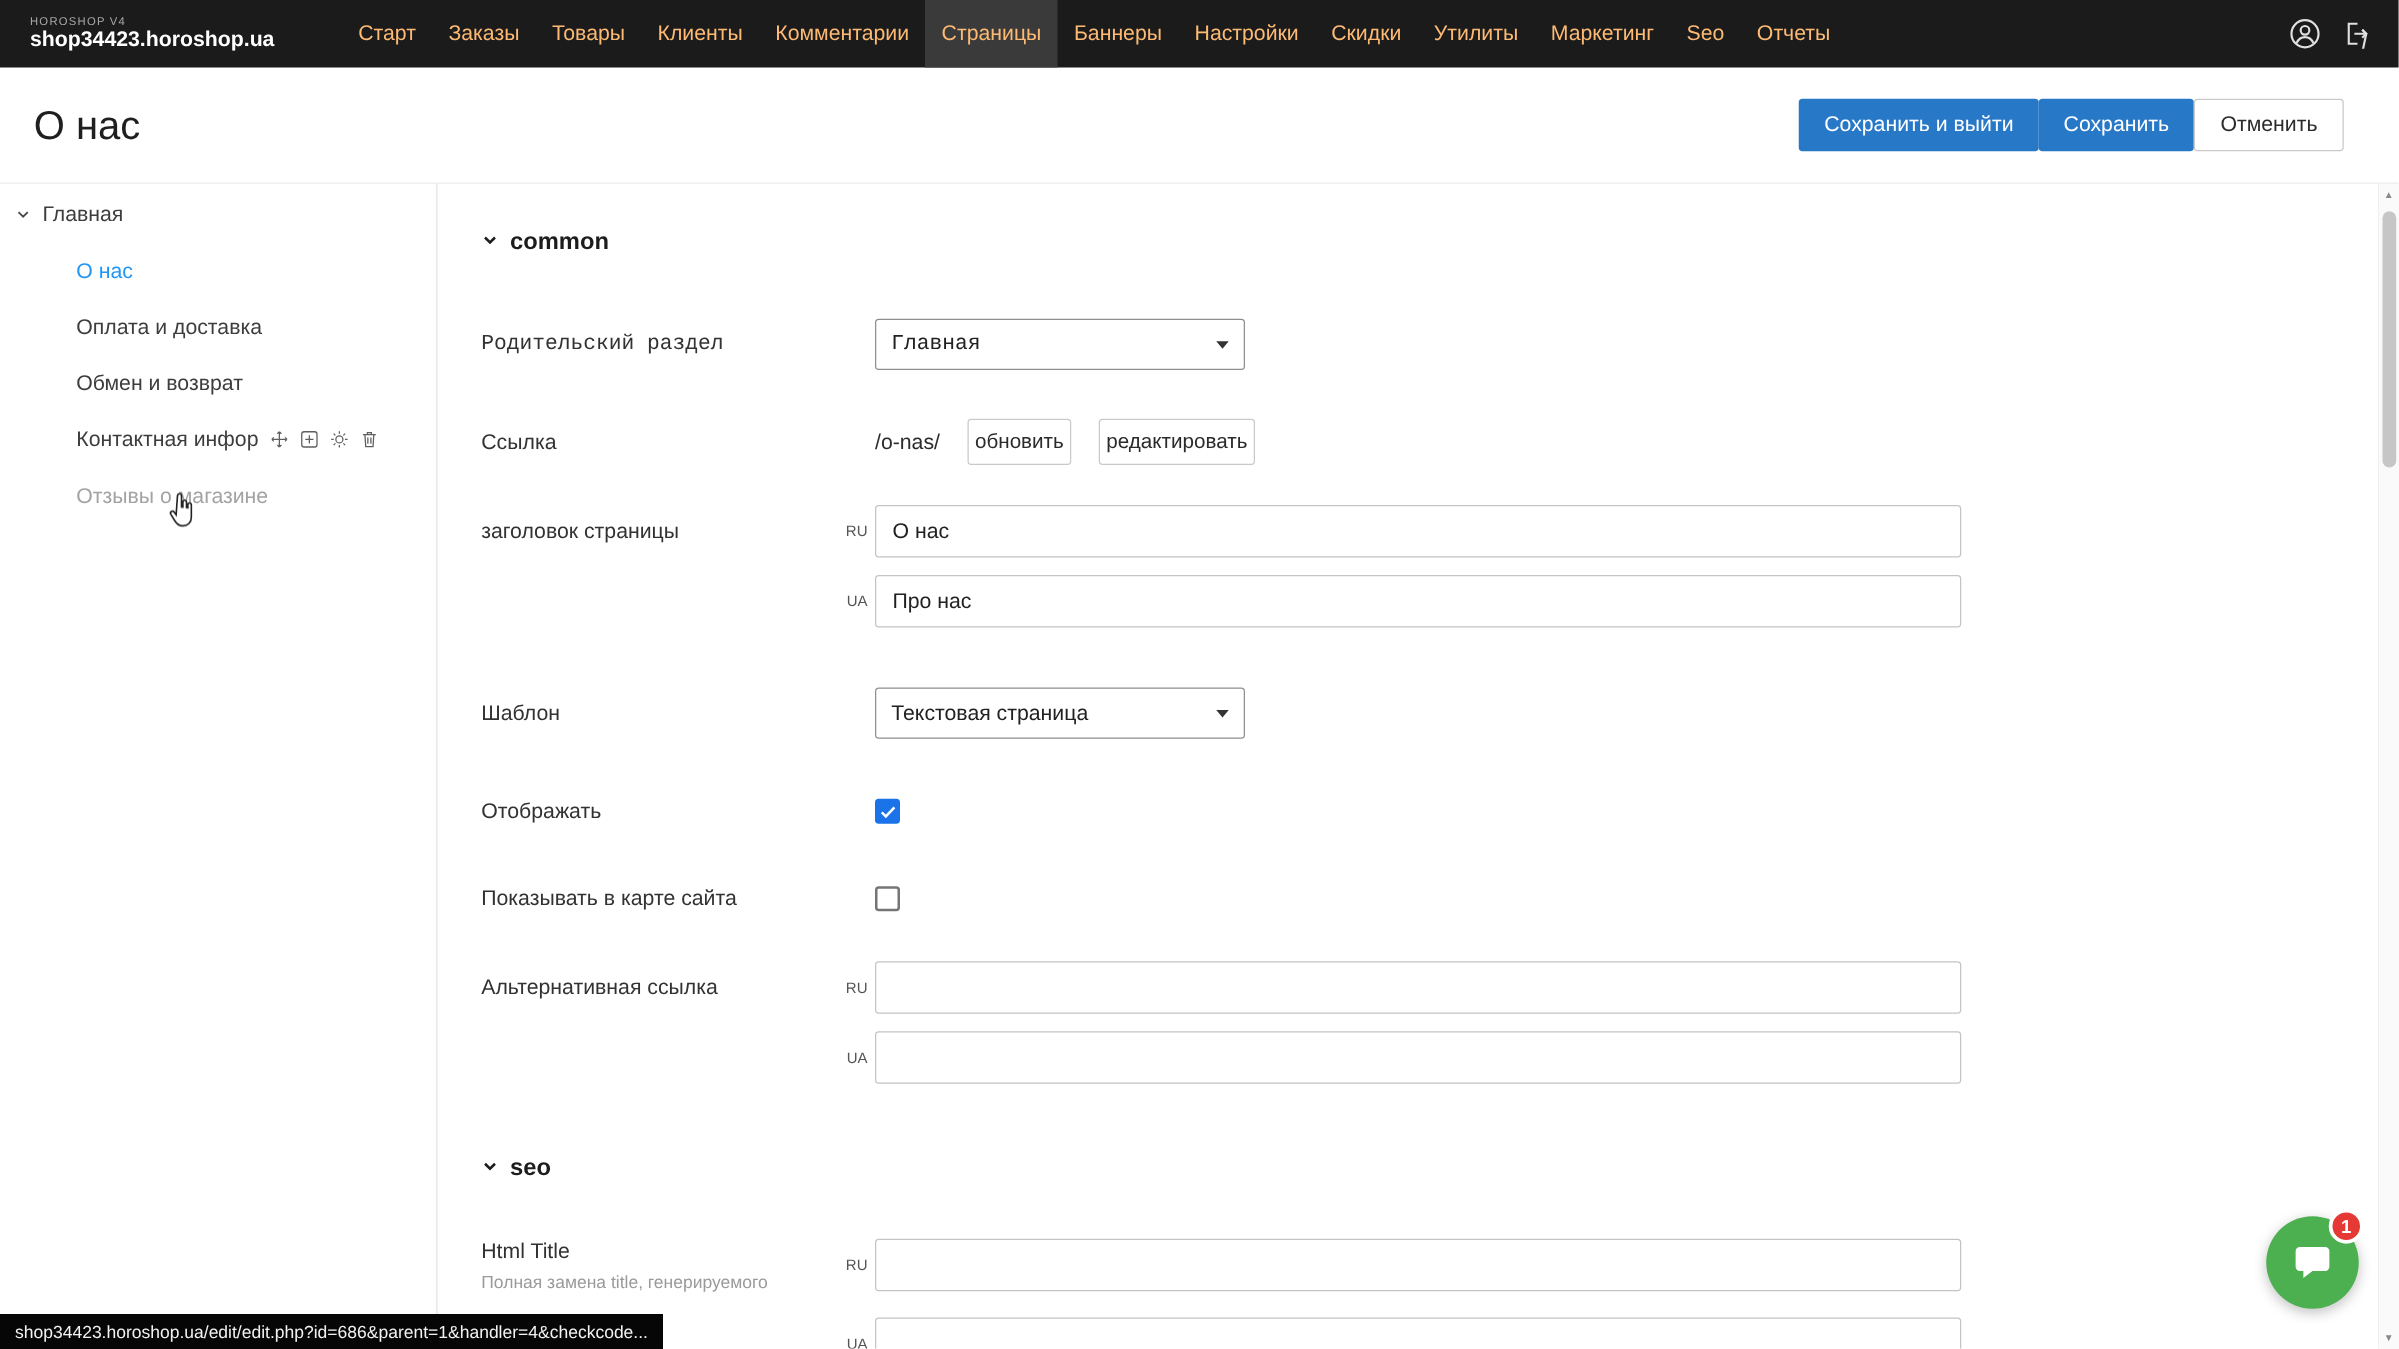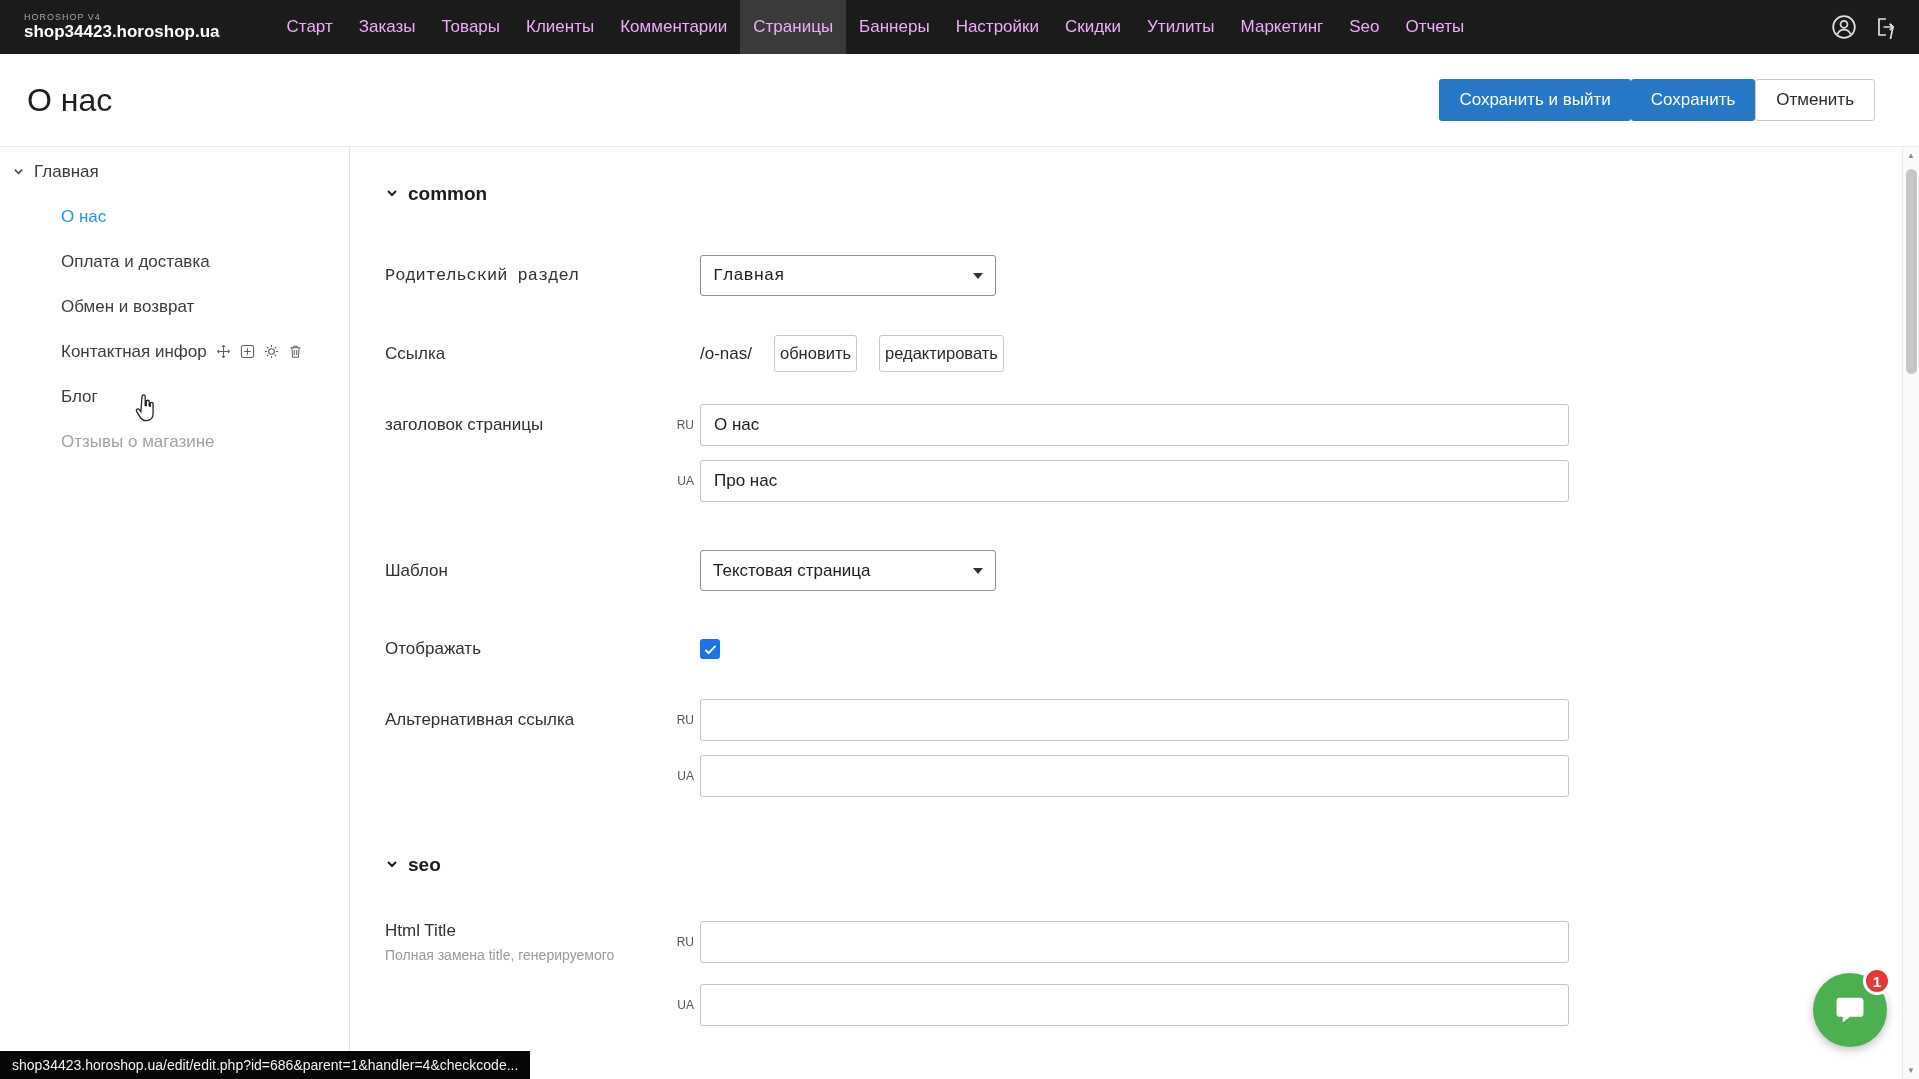--- a/index.html
+++ b/index.html
@@ -5,21 +5,21 @@
   * { box-sizing: border-box; margin: 0; padding: 0; }
   html,body { width:1919px; height:1079px; overflow:hidden; background:#fff;
     font-family:"Liberation Sans","DejaVu Sans",sans-serif; color:#212121; }
 
   
   .topbar { height:54px; background:#1b1b1b; display:flex; align-items:center; color:#fff; position:relative; }
   .brand { margin-left:24px; margin-right:54px; line-height:1.1; cursor:pointer; }
   .brand-small { font-size:9px; color:#a8a8a8; letter-spacing:1px; }
   .brand-main { font-size:17px; font-weight:bold; color:#fff; }
   .menu { display:flex; height:100%; align-items:stretch; }
-  .menu-item { padding:0 13px; display:flex; align-items:center; font-size:17px; color:#f0abfc; cursor:pointer; white-space:nowrap; }
+  .menu-item { padding:0 13px; display:flex; align-items:center; font-size:17px; color:#fdba74; cursor:pointer; white-space:nowrap; }
   .menu-item.active { background:#3a3a3a; }
   .topbar-icons { margin-left:auto; margin-right:22px; display:flex; align-items:center; gap:16px; }
   .tb-icon { display:flex; align-items:center; cursor:pointer; }
 
   
   .page-header { height:93px; display:flex; align-items:center; padding:0 44px 0 27px; border-bottom:1px solid #ebebeb; background:#fff; }
   .page-title { font-size:32px; font-weight:400; color:#1f1f1f; }
   .header-actions { margin-left:auto; display:flex; align-items:center; gap:0; }
   .btn { height:42px; padding:0 20px; font-size:17px; border-radius:3px; border:none; cursor:pointer;
          font-family:inherit; }
@@ -189,24 +189,20 @@
             <path d="M8 1v2.2M8 12.8V15M1 8h2.2M12.8 8H15M3.1 3.1l1.5 1.5M11.4 11.4l1.5 1.5M12.9 3.1l-1.5 1.5M4.6 11.4l-1.5 1.5"></path>
           </svg>
         </span>
         <span class="ri">
           <svg width="15" height="15" viewBox="0 0 16 16" fill="none" stroke="currentColor" stroke-width="1.1">
             <path d="M2.5 4h11M6.3 4V2.3h3.4V4M4.2 4l.7 10.2h6.2L11.8 4M6.7 6.3v5.4M9.3 6.3v5.4"></path>
           </svg>
         </span>
       </span>
     </div>
-    <div class="tree-item lvl1">
-      <span class="chev empty"></span>
-      <span class="tree-label">Блог</span>
-    </div>
     <div class="tree-item lvl1 muted">
       <span class="chev empty"></span>
       <span class="tree-label">Отзывы о магазине</span>
     </div>
   </aside>
 
   <main class="main">
 
     <div class="section-head">
       <span>
@@ -257,20 +253,24 @@
 
     <div class="frow m-display">
       <div class="flabel">Отображать</div>
       <span class="checkbox checked">
         <svg width="13" height="11" viewBox="0 0 14 12">
             <path d="M1.5 6.5l3.5 3.5L12.5 2" fill="none" stroke="#fff" stroke-width="2.2"></path>
           </svg>
       </span>
     </div>
 
+    <div class="frow m-sitemap">
+      <div class="flabel">Показывать в карте сайта</div>
+      <span class="checkbox"></span>
+    </div>
 
     <div class="frow m-altru">
       <div class="flabel">Альтернативная ссылка</div>
       <div class="input-wrap">
         <span class="lang">RU</span>
         <input type="text" class="text-input" value="" style="">
       </div>
     </div>
     <div class="frow m-tight">
       <div class="flabel"></div>

